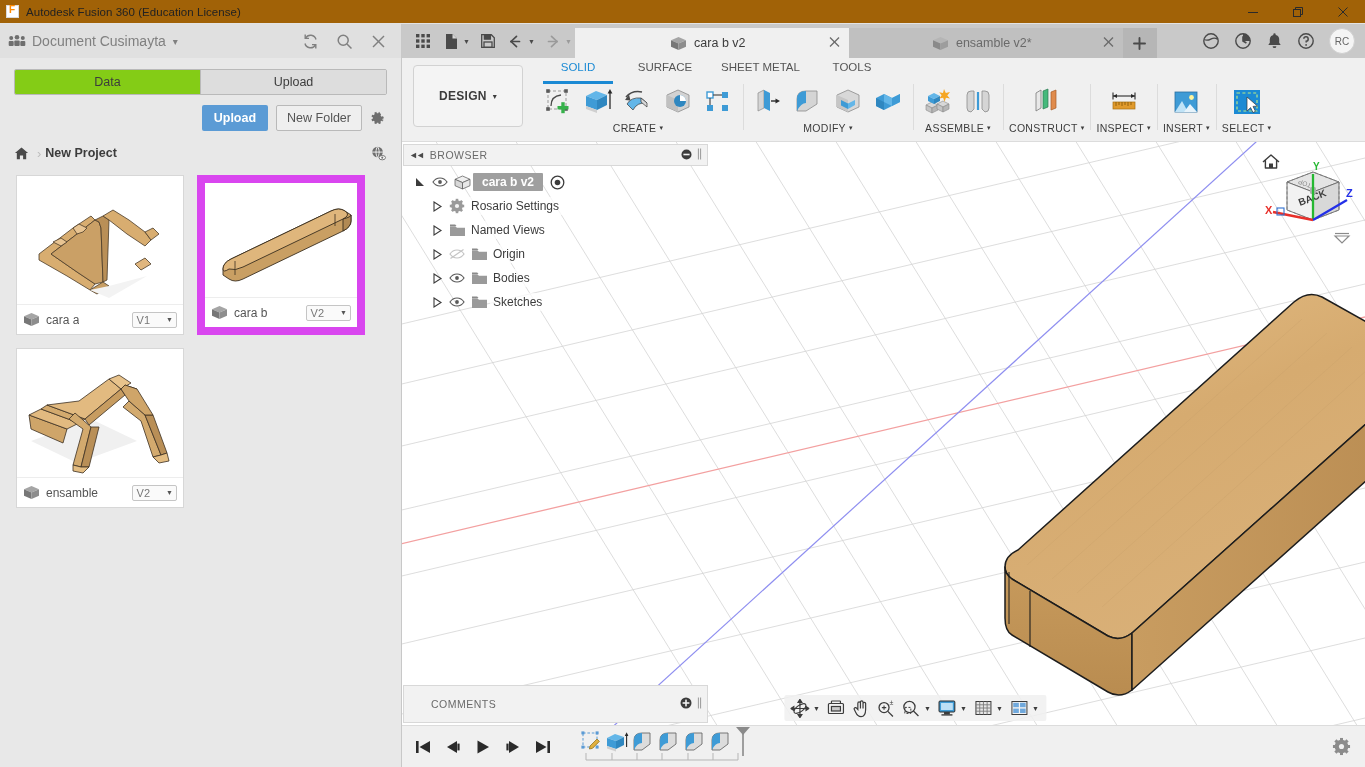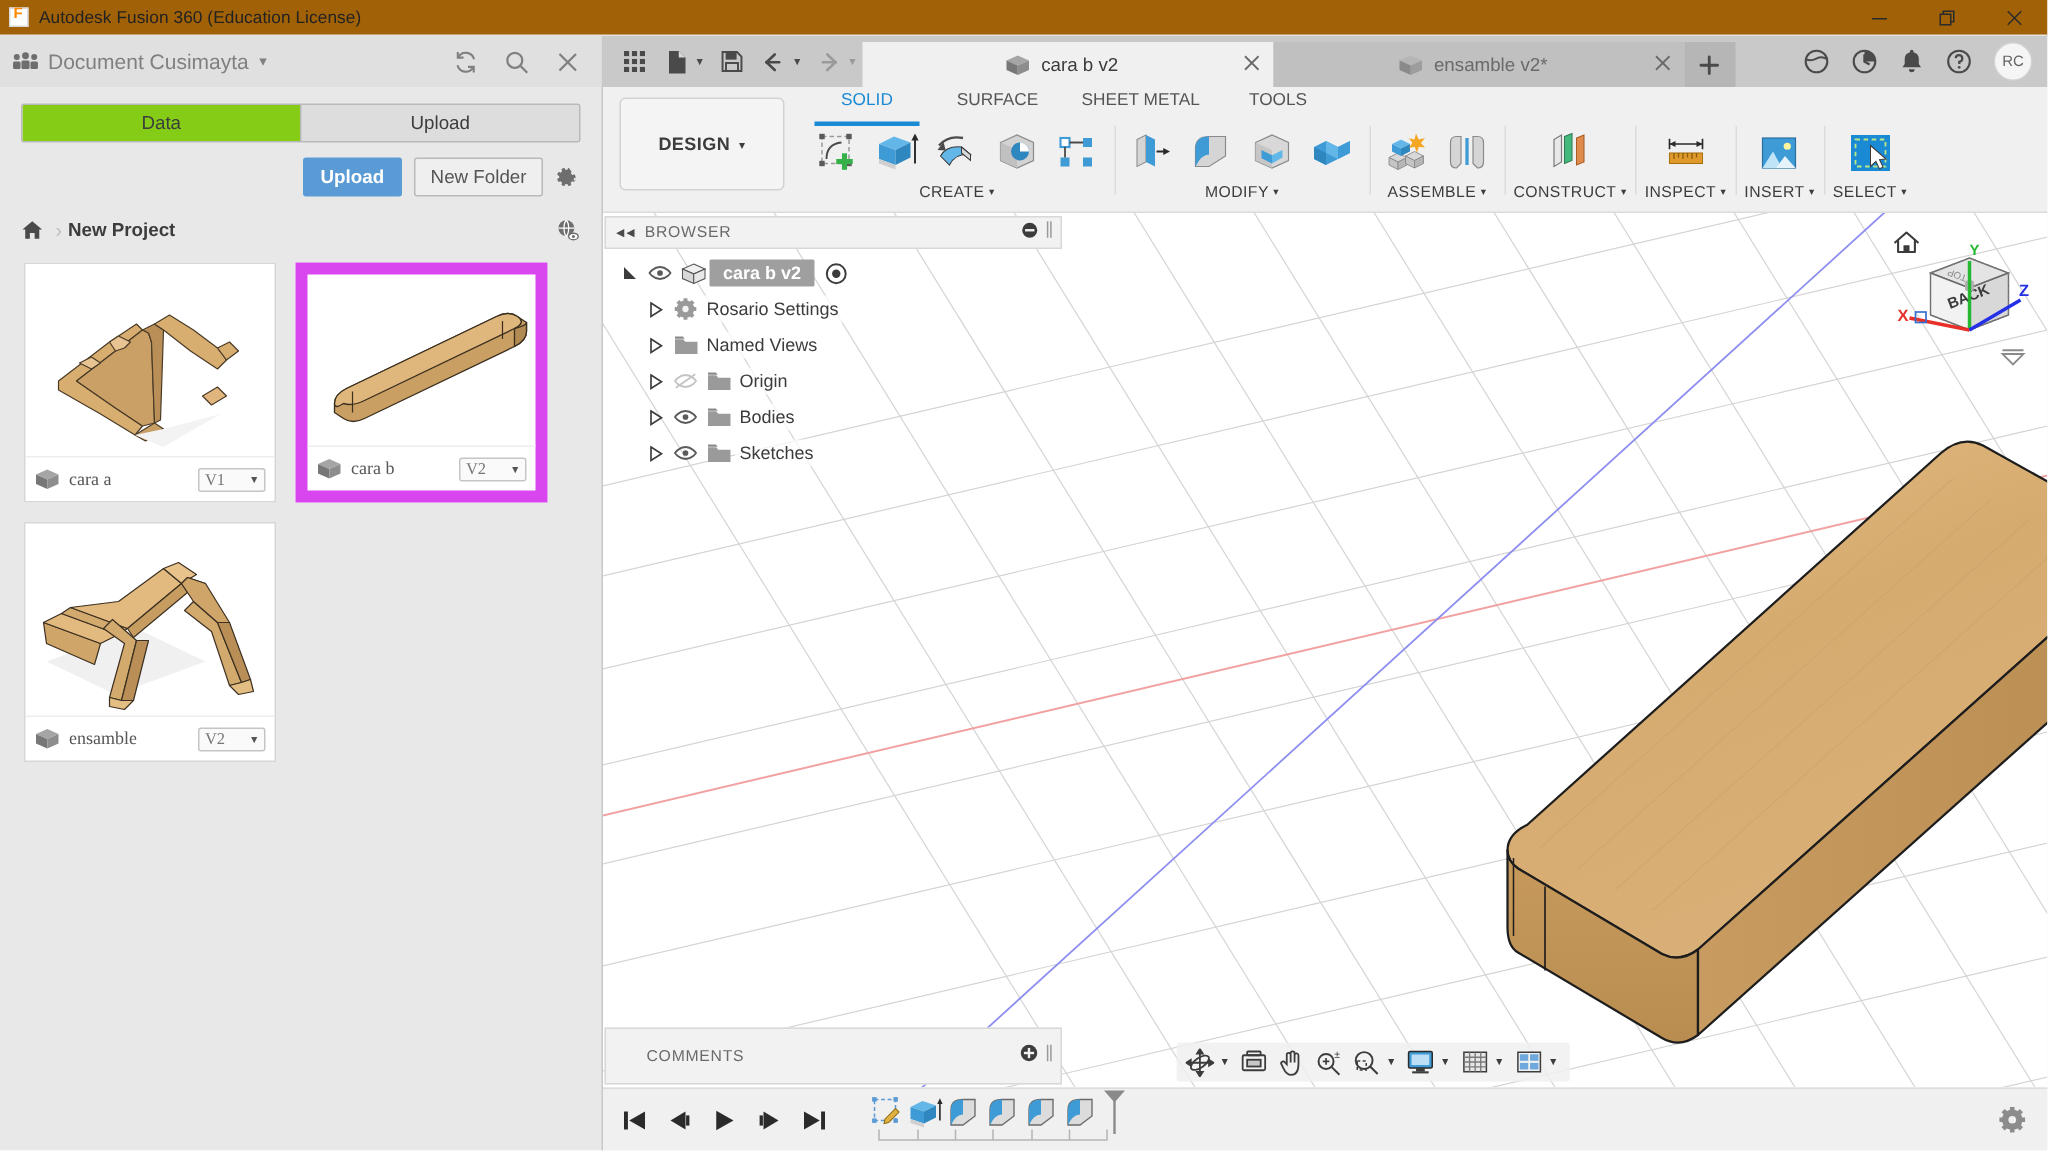--- a/index.html
+++ b/index.html
@@ -96,21 +96,20 @@
     width: 168px; height: 160px; background: #fff;
     border: 1px solid #d7d7d7; position: relative; cursor: pointer;
     display: flex; flex-direction: column;
   }
   .card.selected { border: 8px solid #d946ef; }
   .card-thumb { flex: 1; position: relative; overflow: hidden; }
   .card-thumb svg { position: absolute; left: 0; top: 0; }
   .card-foot {
     height: 30px; display: flex; align-items: center; padding: 0 6px;
     border-top: 1px solid #ededed;
-    font-family: Liberation Serif, serif;
   }
   .card-cube { margin-right: 6px; display: flex; }
   .card-label { font-size: 12px; color: #555; white-space: nowrap; overflow: hidden; }
   .card-ver {
     margin-left: auto; font-size: 11px; color: #777;
     border: 1px solid #c5c5c5; border-radius: 2px; padding: 1px 3px 1px 4px;
     background: #fafafa; display: flex; align-items: center; gap: 16px;
   }
   .card-ver .vcaret { font-size: 7px; color: #555; }
 

